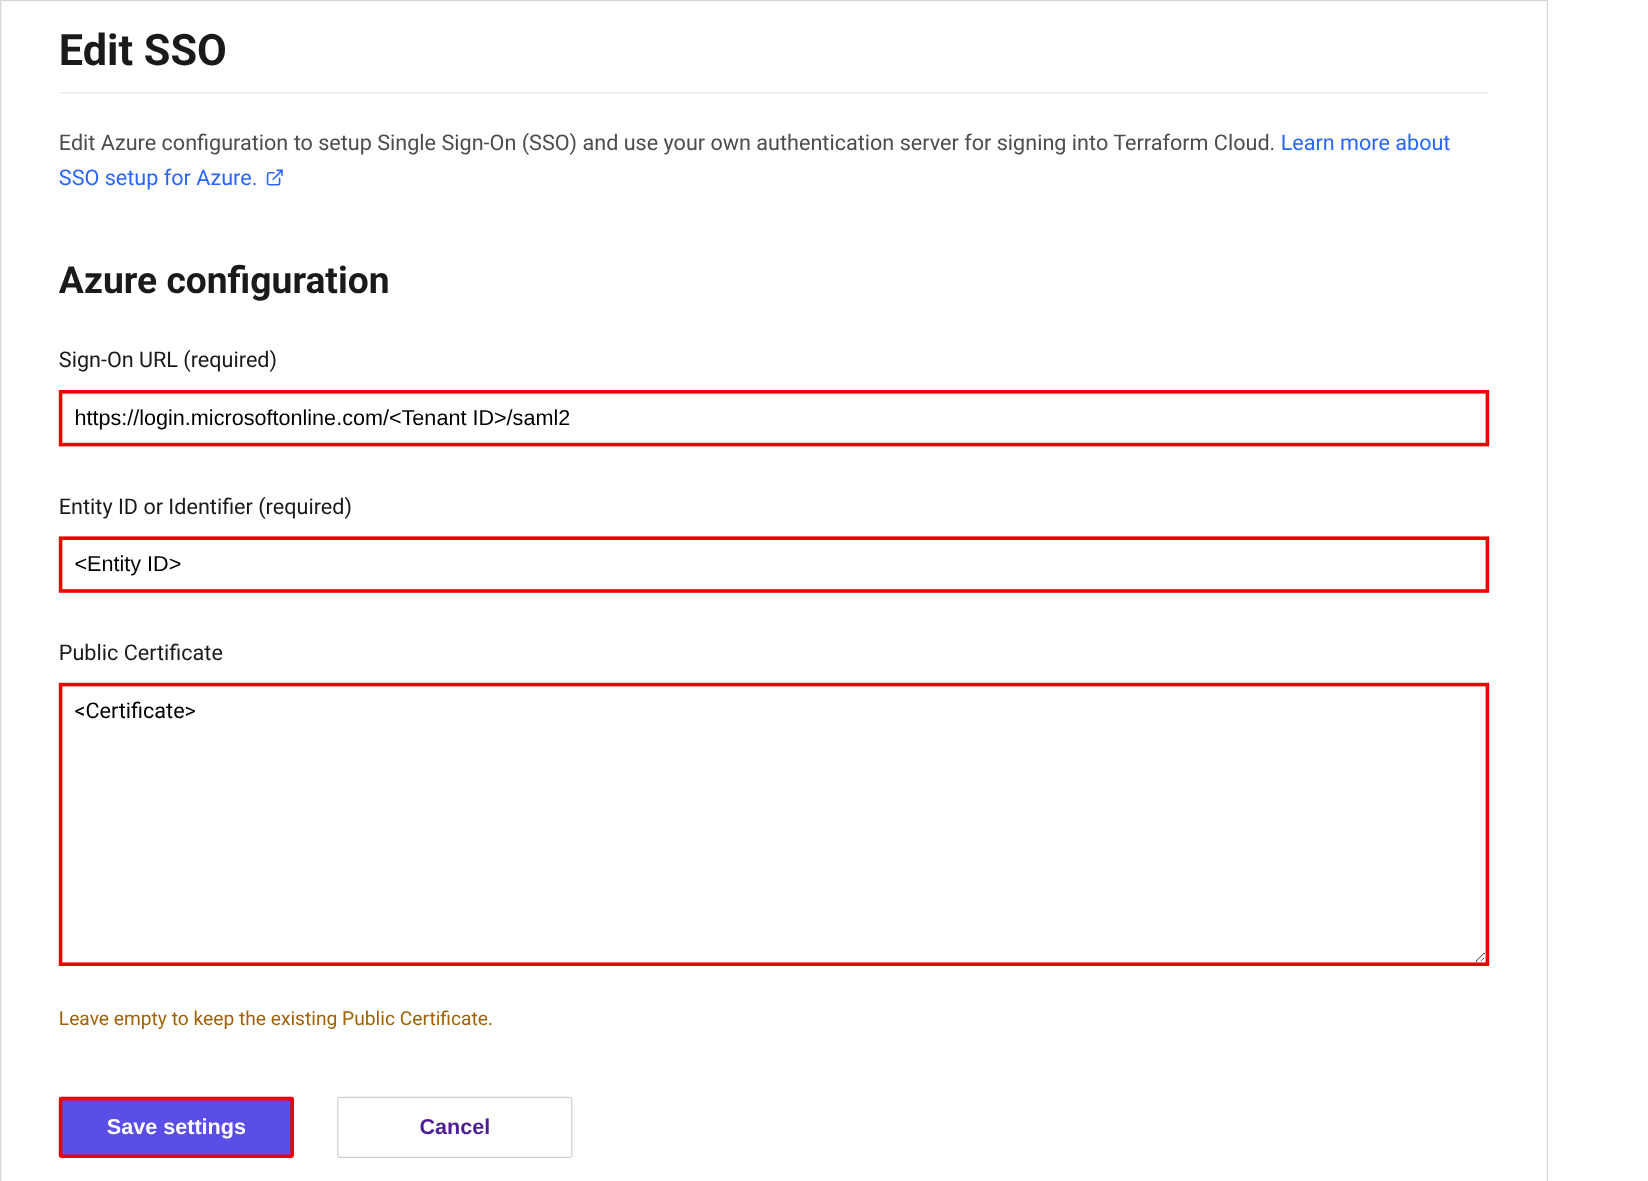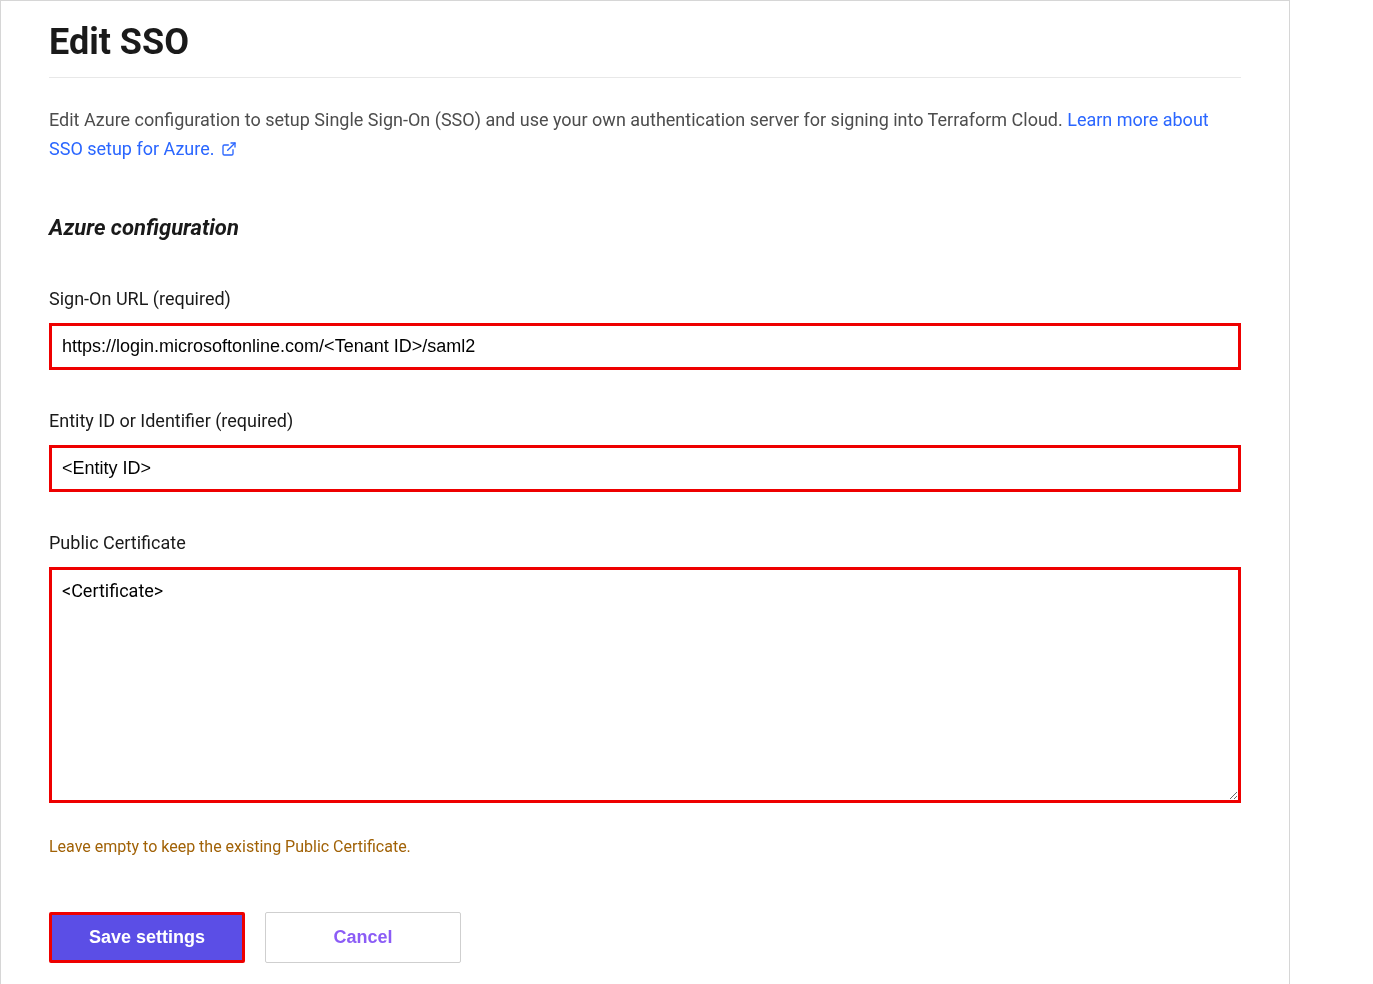--- a/index.html
+++ b/index.html
@@ -38,24 +38,23 @@
     .description a {
       color: #2a66ff;
       text-decoration: none;
     }
     .ext-icon {
       display: inline-block;
       vertical-align: -2px;
       margin-left: 2px;
     }
     h2 {
-      font-size: 22px;
+      font-size: 31px;
       font-weight: 700;
-      margin-bottom: 48px;
-      font-style: italic;
+      margin-bottom: 38px;
     }
     .field {
       margin-bottom: 40px;
     }
     .field label {
       display: block;
       font-size: 18px;
       color: #1a1a1a;
       margin-bottom: 14px;
       font-weight: 400;
@@ -81,39 +80,39 @@
     .help-text {
       font-size: 16px;
       color: #a16207;
       margin-top: 30px;
     }
     .field.cert {
       margin-bottom: 56px;
     }
     .button-row {
       display: flex;
-      gap: 20px;
+      gap: 36px;
     }
     .btn {
       font-size: 18px;
       font-weight: 700;
       padding: 12px 32px;
       border-radius: 2px;
       cursor: pointer;
       min-width: 196px;
       text-align: center;
     }
     .btn-primary {
       background: #5b4ee6;
       color: #fff;
       border: 3px solid #ee0000;
     }
     .btn-secondary {
       background: #fff;
-      color: #8b5cf6;
+      color: #4c1d95;
       border: 1px solid #cfcfcf;
       text-align: center;
     }
   </style>
 </head>
 <body>
 
 <div class="container">
   <h1>Edit SSO</h1>
   <hr class="divider">

